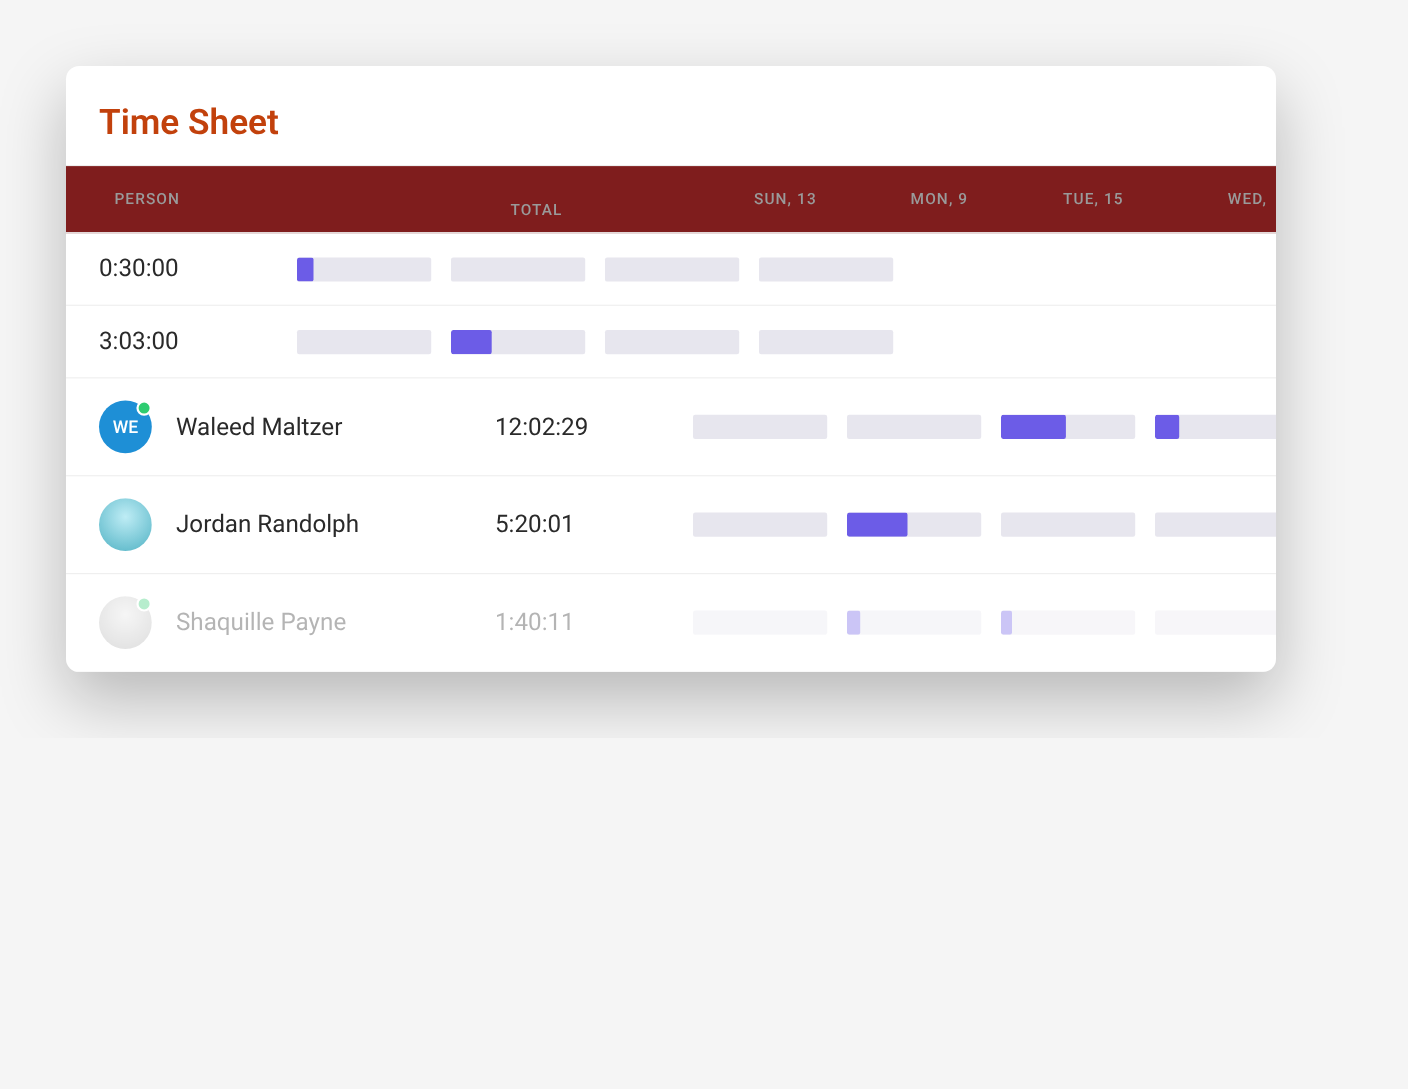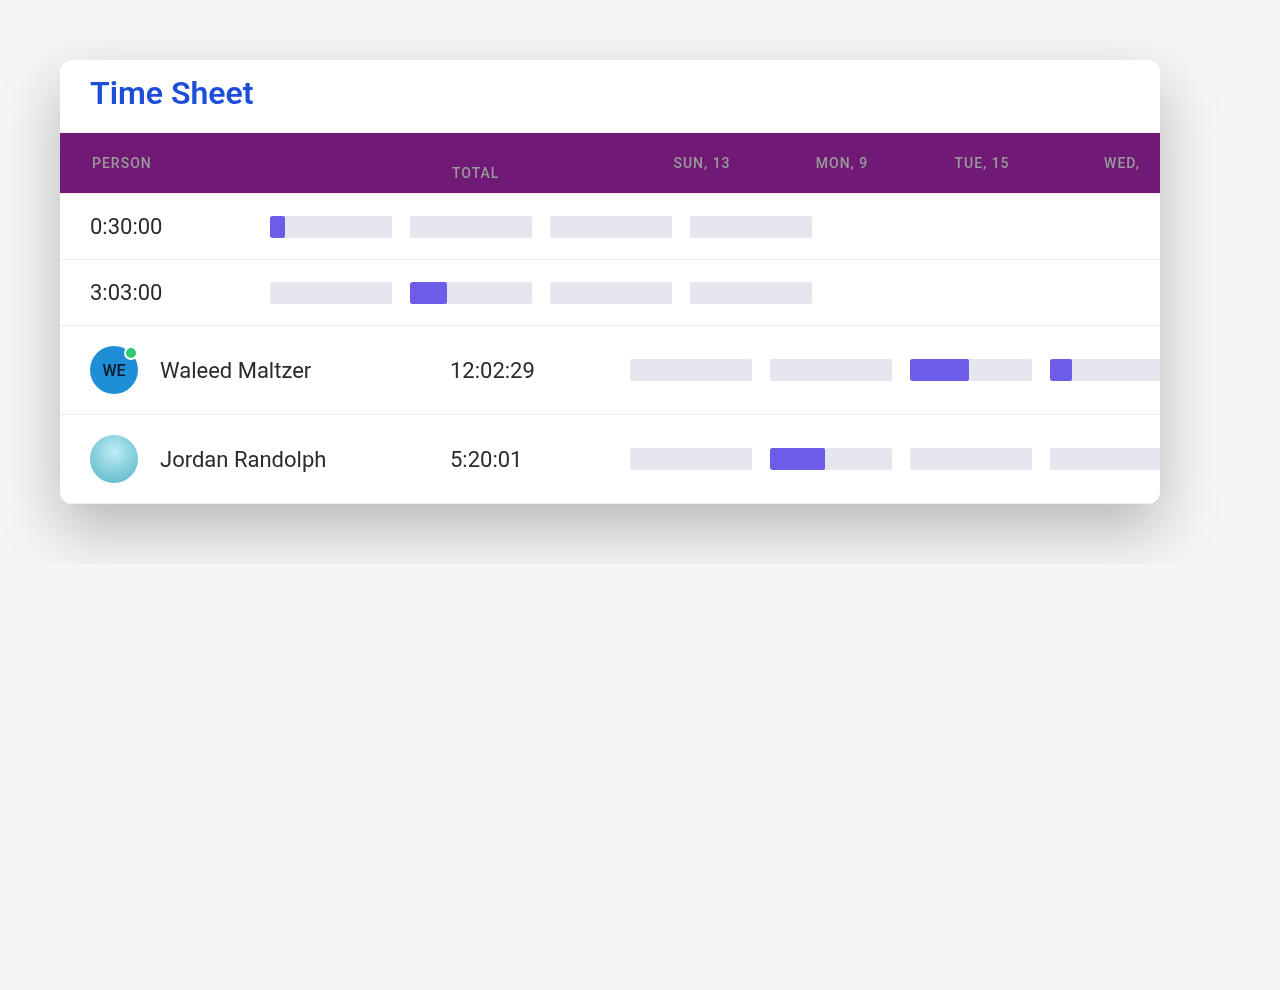--- a/index.html
+++ b/index.html
@@ -11,28 +11,28 @@
   .card {
     width: 1100px;
     background: #fff;
     border-radius: 12px;
     box-shadow: 0 25px 60px rgba(0,0,0,0.25);
     overflow: hidden;
   }
   .title {
     font-size: 32px;
     font-weight: 600;
-    color: #1d4ed8;
-    padding: 14px 30px 20px;
+    color: #c2410c;
+    padding: 32px 30px 20px;
   }
   .header-row {
     display: flex;
     align-items: center;
-    padding: 12px 32px;
-    background: #701a75;
+    padding: 12px 44px;
+    background: #7f1d1d;
     border-top: 1px solid #eee;
     border-bottom: 1px solid #eee;
     font-size: 14px;
     letter-spacing: 1px;
     color: #9a9a9a;
     font-weight: 500;
   }
   .col-person { width: 360px; flex-shrink: 0; }
   .col-total  { width: 180px; flex-shrink: 0; margin-top: 20px; }
   .col-day    { width: 140px; flex-shrink: 0; text-align: center; }
@@ -46,21 +46,21 @@
   .person-cell {
     display: flex;
     align-items: center;
     width: 360px;
     flex-shrink: 0;
   }
   .avatar-wrap { position: relative; width: 48px; height: 48px; margin-right: 22px; }
   .avatar {
     width: 48px; height: 48px; border-radius: 50%;
     display: flex; align-items: center; justify-content: center;
-    color: #0f172a; font-size: 16px; font-weight: 500;
+    color: #ffffff; font-size: 16px; font-weight: 500;
     background: #888;
   }
   .avatar-photo {
     width: 48px; height: 48px; border-radius: 50%;
     background: #ccc center/cover no-repeat;
   }
   .online-dot {
     position: absolute; top: 0px; right: 0px;
     width: 14px; height: 14px; border-radius: 50%;
     background: #2ecc71; border: 2px solid #fff;
@@ -172,14 +172,40 @@
             <div class="bar-fill" style="width: 45%; background: rgb(108, 92, 231);"></div>
           </div>
         </div>
         <div class="day-cell">
           <div class="bar"></div>
         </div>
         <div class="day-cell">
           <div class="bar"></div>
         </div>
       </div>
+      <div class="row faded">
+        <div class="person-cell">
+          <div class="avatar-wrap">
+            <div class="avatar-photo" style="background: radial-gradient(circle at 50% 35%, rgba(255, 255, 255, 0.6), rgba(0, 0, 0, 0.15)) rgb(189, 189, 189);"></div>
+            <div class="online-dot"></div>
+          </div>
+          <div class="name">Shaquille Payne</div>
+        </div>
+        <div class="total">1:40:11</div>
+        <div class="day-cell">
+          <div class="bar"></div>
+        </div>
+        <div class="day-cell">
+          <div class="bar">
+            <div class="bar-fill" style="width: 10%; background: rgb(108, 92, 231);"></div>
+          </div>
+        </div>
+        <div class="day-cell">
+          <div class="bar">
+            <div class="bar-fill" style="width: 8%; background: rgb(108, 92, 231);"></div>
+          </div>
+        </div>
+        <div class="day-cell">
+          <div class="bar"></div>
+        </div>
+      </div>
     </div>
 </div>
 
 </body></html>

